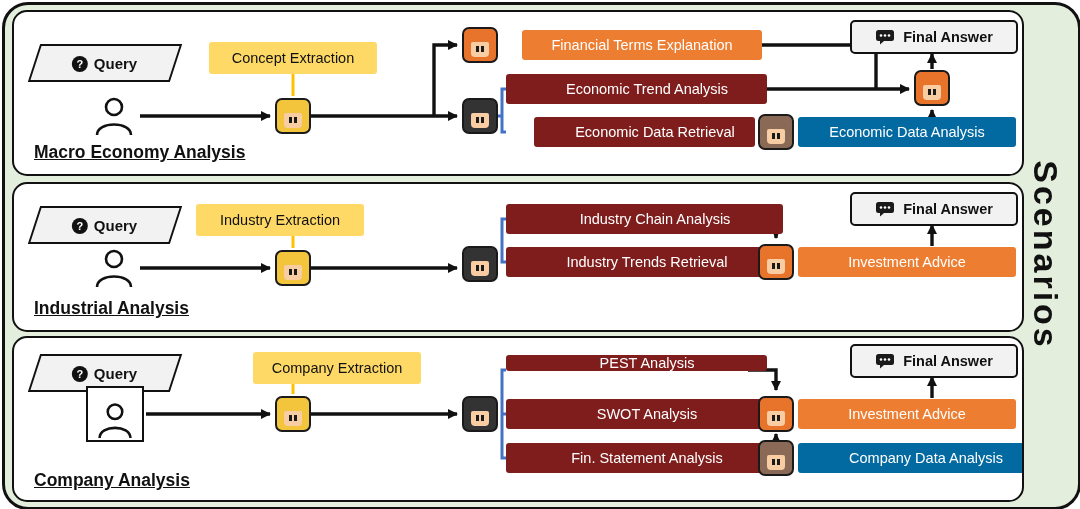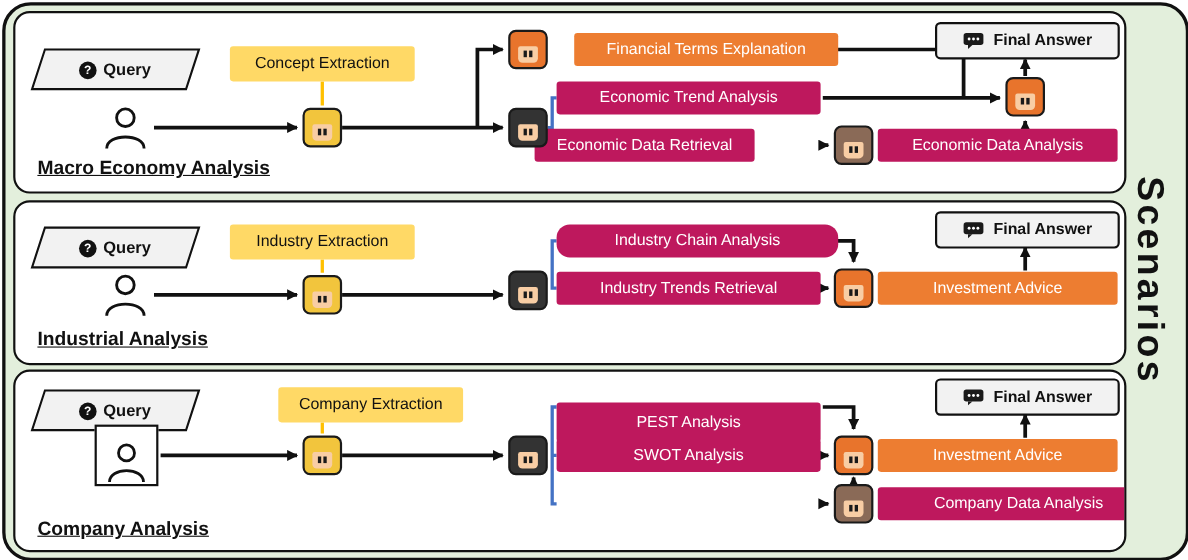--- a/index.html
+++ b/index.html
@@ -10,23 +10,23 @@
          writing-mode:vertical-rl;font-size:34px;font-weight:800;letter-spacing:3px;color:#111;}
   .panel{position:absolute;left:12px;width:1008px;background:#fff;border:2.5px solid #111;
          border-radius:15px;overflow:hidden;}
   .wires{position:absolute;left:0;top:0;z-index:1;}
   .k{stroke:#111;stroke-width:3.4;fill:none;}
   .b{stroke:#4472C4;stroke-width:3;fill:none;}
   .y{stroke:#FFC000;stroke-width:3;fill:none;}
   .box{position:absolute;z-index:2;display:flex;align-items:center;justify-content:center;
        font-size:14.5px;line-height:1;border-radius:3px;color:#fff;text-align:center;}
   .box.yellowb{background:#FFD966;color:#111;}
-  .box.blueb{background:#be185d;}
+  .box.blueb{background:#7f1d1d;padding-left:21px;}
   .box.orangeb{background:#ED7D31;}
-  .box.brownb{background:#be185d;}
+  .box.brownb{background:#0369a1;}
   .final-answer{position:absolute;z-index:2;display:flex;align-items:center;justify-content:center;
        gap:8px;background:#F2F2F2;border:2.2px solid #111;border-radius:5px;color:#111;
        font-weight:bold;font-size:14.5px;}
   .query{position:absolute;left:20px;width:138px;height:34px;z-index:2;background:#F2F2F2;
        border:2px solid #111;transform:skewX(-18deg);display:flex;align-items:center;justify-content:center;}
   .query-inner{transform:skewX(18deg);display:flex;align-items:center;gap:6px;}
   .qmark{display:inline-flex;align-items:center;justify-content:center;width:16px;height:16px;
        border-radius:50%;background:#111;color:#fff;font-size:11px;font-weight:bold;}
   .qtext{font-weight:bold;font-size:15px;color:#111;}
   .person{position:absolute;z-index:2;}
@@ -112,21 +112,21 @@
     <div class="avatar av-orange" style="left:900px;top:58px;">
       <div class="head">
           <div class="face"></div>
           <div class="eye l"></div>
           <div class="eye r"></div>
         </div>
     </div>
 
     <div class="box orangeb" style="left:508px;top:18px;width:240px;height:30px;text-align:center;">Financial Terms Explanation</div>
     <div class="box blueb" style="left:492px;top:62px;width:240px;height:30px;">Economic Trend Analysis</div>
-    <div class="box blueb" style="left:472px;top:105px;width:200px;height:30px;">Economic Data Retrieval</div>
+    <div class="box blueb" style="left:520px;top:105px;width:200px;height:30px;">Economic Data Retrieval</div>
     <div class="box brownb" style="left:784px;top:105px;width:218px;height:30px;">Economic Data Analysis</div>
 
     <div class="final-answer" style="left:836px;top:8px;width:164px;height:30px;">
       <svg width="20" height="16" viewBox="0 0 20 16">
         <rect x="1" y="1" width="18" height="11" rx="2.5" fill="#1a1a1a"></rect>
         <path d="M5 12 L5 15.5 L9 12 Z" fill="#1a1a1a"></path>
         <circle cx="6" cy="6.5" r="1.3" fill="#fff"></circle>
           <circle cx="10" cy="6.5" r="1.3" fill="#fff"></circle>
           <circle cx="14" cy="6.5" r="1.3" fill="#fff"></circle>
       </svg>
@@ -156,21 +156,21 @@
       <div class="query-inner">
         <span class="qmark">?</span>
         <span class="qtext">Query</span>
       </div>
     </div>
     <svg class="person" style="left:78px;top:62px;" width="44" height="44" viewBox="0 0 44 44">
       <circle cx="22" cy="13" r="8" fill="none" stroke="#111" stroke-width="2.6"></circle>
       <path d="M5 41 C5 27 39 27 39 41" fill="none" stroke="#111" stroke-width="2.6"></path>
     </svg>
 
-    <div class="box yellowb" style="left:195px;top:20px;width:168px;height:32px;">Industry Extraction</div>
+    <div class="box yellowb" style="left:182px;top:20px;width:168px;height:32px;">Industry Extraction</div>
 
     <div class="avatar av-blonde" style="left:261px;top:66px;">
       <div class="head">
           <div class="face"></div>
           <div class="eye l"></div>
           <div class="eye r"></div>
         </div>
     </div>
     <div class="avatar av-black" style="left:448px;top:62px;">
       <div class="head">
@@ -180,21 +180,21 @@
         </div>
     </div>
     <div class="avatar av-orange" style="left:744px;top:60px;">
       <div class="head">
           <div class="face"></div>
           <div class="eye l"></div>
           <div class="eye r"></div>
         </div>
     </div>
 
-    <div class="box blueb" style="left:492px;top:20px;width:256px;height:30px;border-radius:12px;">Industry Chain Analysis</div>
+    <div class="box blueb" style="left:492px;top:20px;width:256px;height:30px;">Industry Chain Analysis</div>
     <div class="box blueb" style="left:492px;top:63px;width:240px;height:30px;">Industry Trends Retrieval</div>
     <div class="box orangeb" style="left:784px;top:63px;width:218px;height:30px;">Investment Advice</div>
 
     <div class="final-answer" style="left:836px;top:8px;width:164px;height:30px;">
       <svg width="20" height="16" viewBox="0 0 20 16">
         <rect x="1" y="1" width="18" height="11" rx="2.5" fill="#1a1a1a"></rect>
         <path d="M5 12 L5 15.5 L9 12 Z" fill="#1a1a1a"></path>
         <circle cx="6" cy="6.5" r="1.3" fill="#fff"></circle>
           <circle cx="10" cy="6.5" r="1.3" fill="#fff"></circle>
           <circle cx="14" cy="6.5" r="1.3" fill="#fff"></circle>
@@ -260,22 +260,23 @@
         </div>
     </div>
     <div class="avatar av-brown" style="left:744px;top:102px;">
       <div class="head">
           <div class="face"></div>
           <div class="eye l"></div>
           <div class="eye r"></div>
         </div>
     </div>
 
-    <div class="box blueb" style="left:492px;top:28px;width:240px;height:36px;">PEST Analysis</div>
+    <div class="box blueb" style="left:492px;top:17px;width:240px;height:16px;">PEST Analysis</div>
     <div class="box blueb" style="left:492px;top:61px;width:240px;height:30px;">SWOT Analysis</div>
+    <div class="box blueb" style="left:492px;top:105px;width:240px;height:30px;">Fin. Statement Analysis</div>
     <div class="box orangeb" style="left:784px;top:61px;width:218px;height:30px;">Investment Advice</div>
     <div class="box brownb" style="left:784px;top:105px;width:256px;height:30px;">Company Data Analysis</div>
 
     <div class="final-answer" style="left:836px;top:6px;width:164px;height:30px;">
       <svg width="20" height="16" viewBox="0 0 20 16">
         <rect x="1" y="1" width="18" height="11" rx="2.5" fill="#1a1a1a"></rect>
         <path d="M5 12 L5 15.5 L9 12 Z" fill="#1a1a1a"></path>
         <circle cx="6" cy="6.5" r="1.3" fill="#fff"></circle>
           <circle cx="10" cy="6.5" r="1.3" fill="#fff"></circle>
           <circle cx="14" cy="6.5" r="1.3" fill="#fff"></circle>

